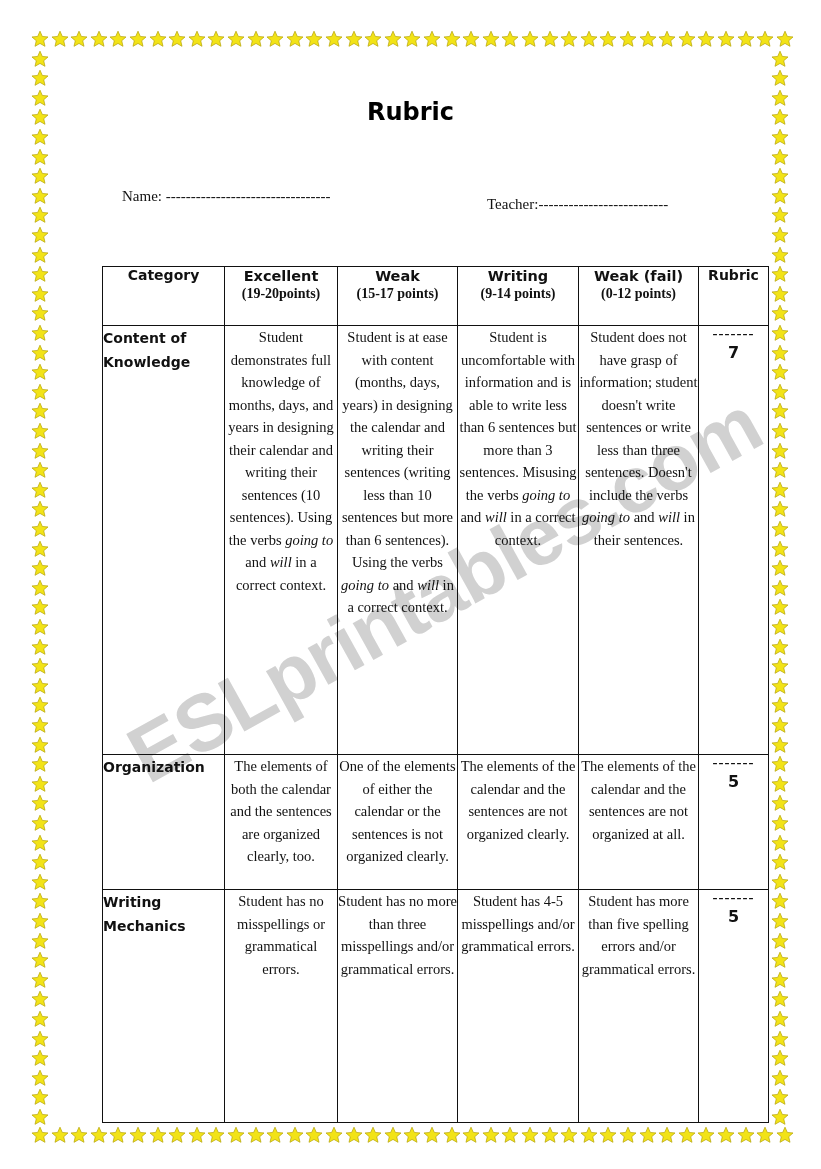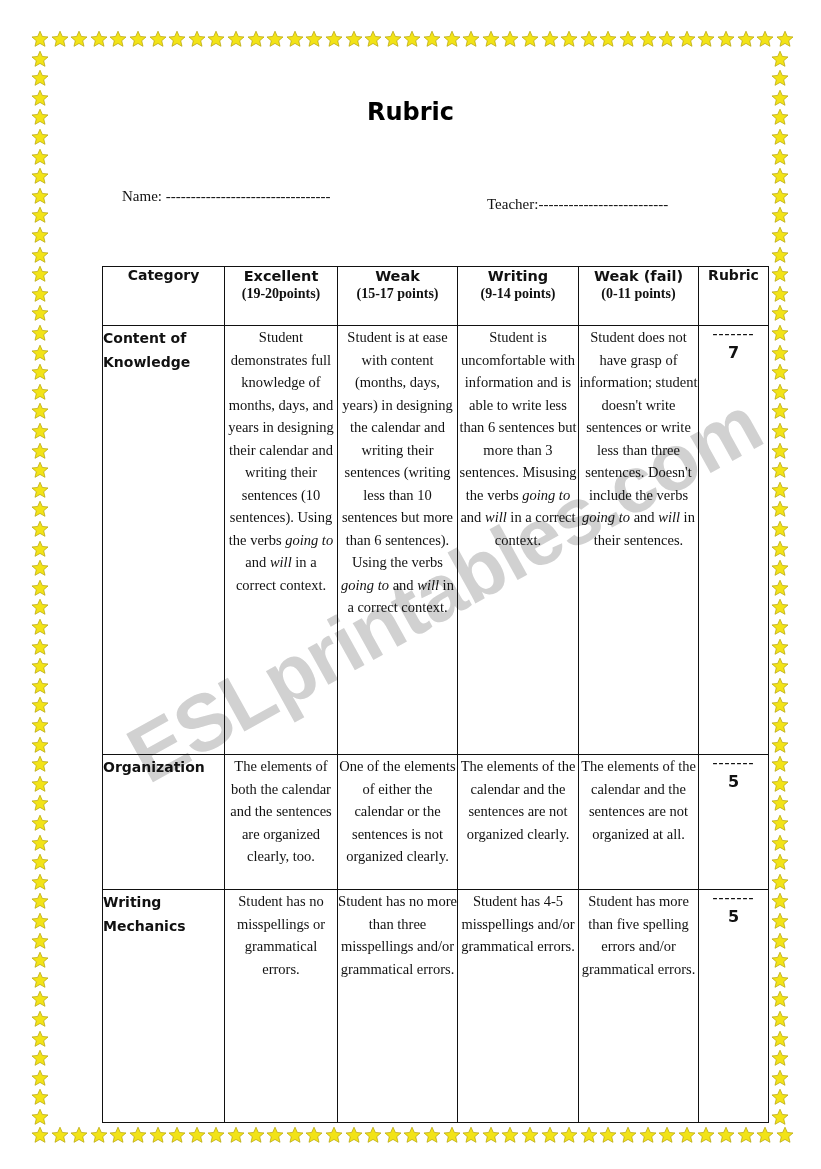--- a/index.html
+++ b/index.html
@@ -1152,21 +1152,21 @@
           <th class="hdr-col">
             <div class="hl1">Weak</div>
             <div class="hl2">(15-17 points)</div>
           </th>
           <th class="hdr-col">
             <div class="hl1">Writing</div>
             <div class="hl2">(9-14 points)</div>
           </th>
           <th class="hdr-col">
             <div class="hl1">Weak (fail)</div>
-            <div class="hl2">(0-11 points)</div>
+            <div class="hl2">(0-12 points)</div>
           </th>
           <th class="hdr-pts">Rubric</th>
         </tr>
       </thead>
       <tbody>
         <tr class="r-knowledge">
           <td class="cat-cell">Content of Knowledge</td>
           <td class="desc">Student demonstrates full knowledge of months, days, and years in designing their calendar and writing their sentences (10 sentences). Using the verbs <i>going to</i> and <i>will</i> in a correct context.</td>
           <td class="desc">Student is at ease with content (months, days, years) in designing the calendar and writing their sentences (writing less than 10 sentences but more than 6 sentences). Using the verbs <i>going to</i> and <i>will</i> in a correct context.</td>
           <td class="desc">Student is uncomfortable with information and is able to write less than 6 sentences but more than 3 sentences. Misusing the verbs <i>going to</i> and <i>will</i> in a correct context.</td>

